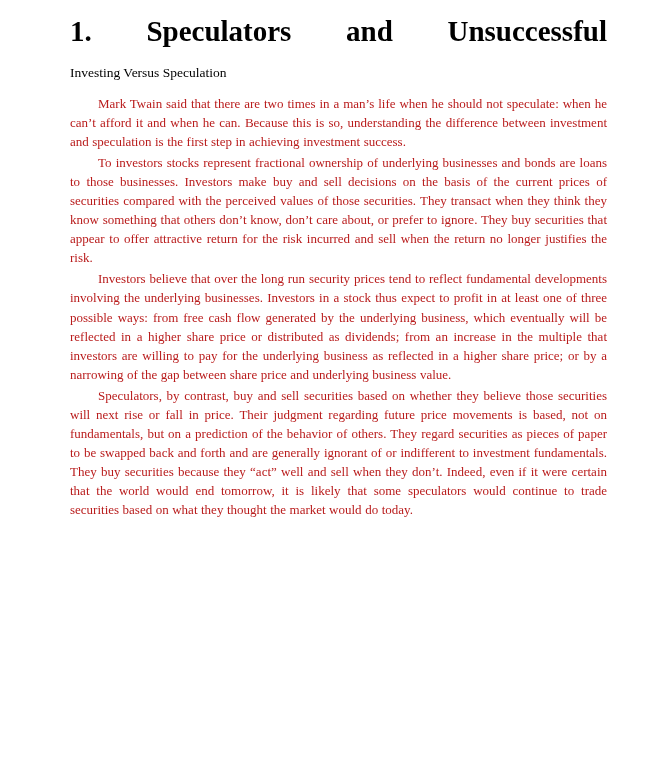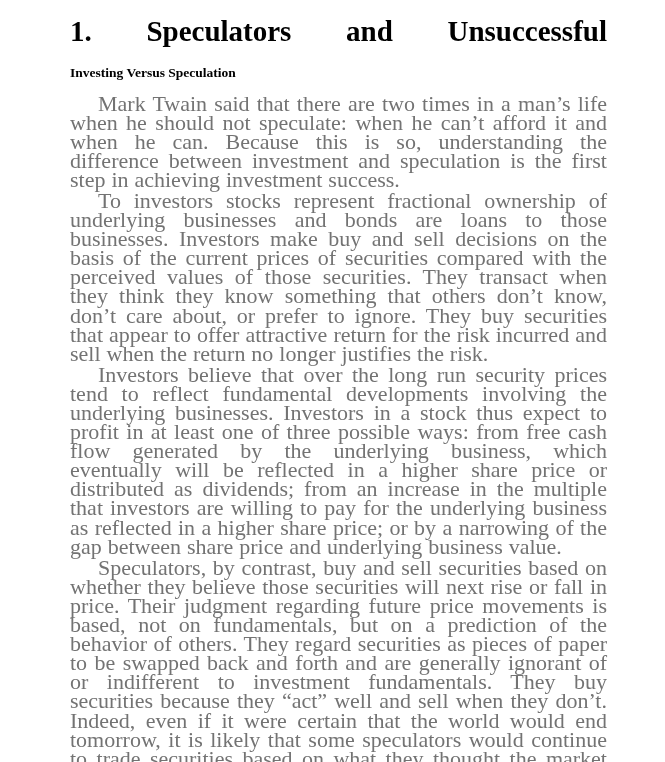--- a/index.html
+++ b/index.html
@@ -33,31 +33,31 @@
     text-align: justify;
     text-align-last: justify;
   }
   .chapter-title .line2 {
     display: block;
     text-align: left;
   }
   .section-heading {
     margin: 15px 0 13px 0;
     font-size: 13.5px;
-    font-weight: bold;
+    font-weight: normal;
     line-height: 15.5px;
     color: #000000;
   }
   .body-text p {
     margin: 0 0 2px 0;
-    font-size: 22px;
+    font-size: 13px;
     line-height: 19.1px;
     text-align: justify;
     text-indent: 28px;
-    color: #737373;
+    color: #b91c1c;
     word-spacing: 0.02em;
   }
 </style>
 </head>
 <body>
 
 <div class="page">
   <div class="content">
 
     <h1 class="chapter-title">

